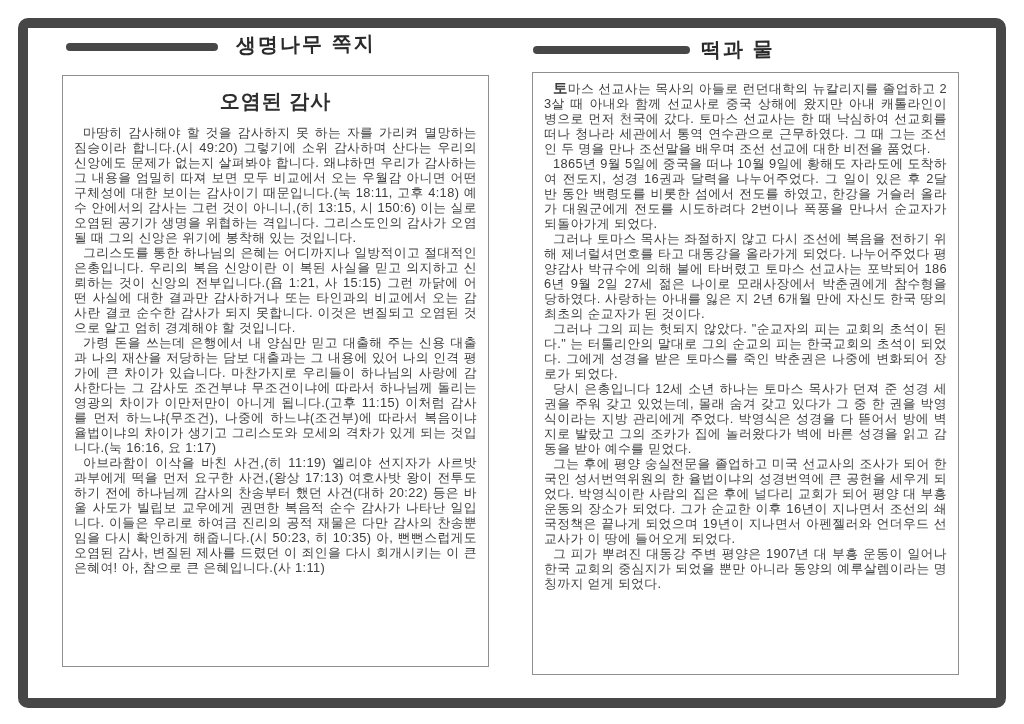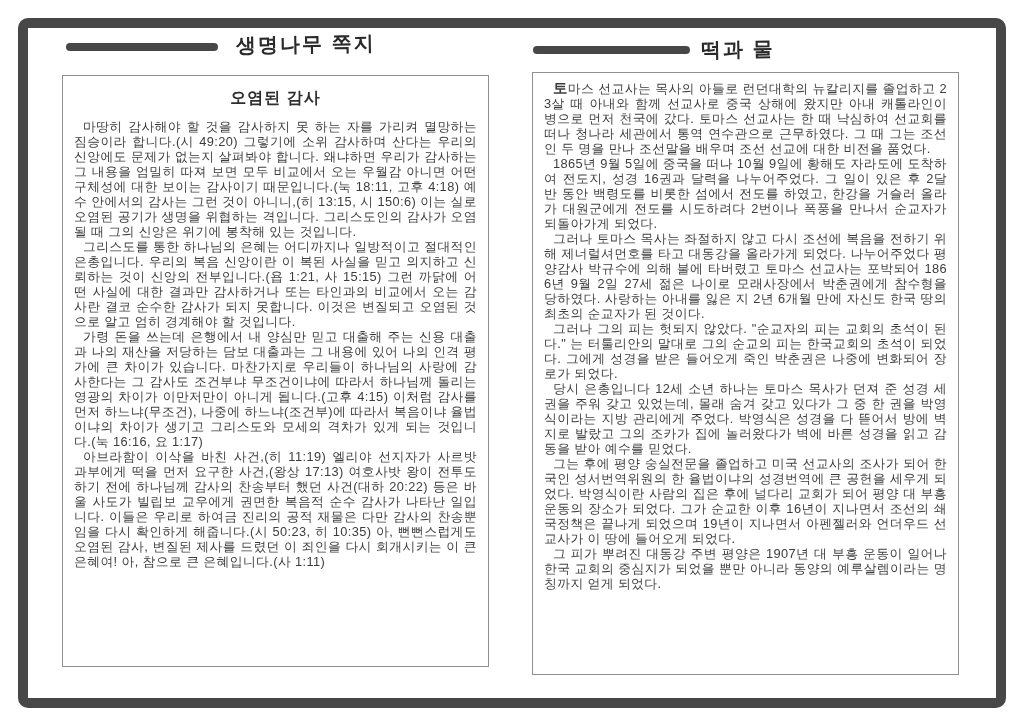--- a/index.html
+++ b/index.html
@@ -58,21 +58,21 @@
     background: #ffffff;
     overflow: hidden;
     padding: 8px 11px;
   }
   .box-left  { left: 62px;  top: 75px; width: 427px; height: 592px; }
   .box-right { left: 532px; top: 72px; width: 427px; height: 603px; }
 
   .article-title {
     text-align: center;
     font-weight: bold;
-    font-size: 16px;
+    font-size: 20px;
     letter-spacing: 1px;
     margin: 4px 0 10px 0;
     color: #2e2e2e;
   }
 
   .body-text p {
     font-size: 12.8px;
     line-height: 15px;
     text-align: justify;
     text-indent: 0.7em;
@@ -90,35 +90,35 @@
   <div class="page-frame"></div>
 
   <div class="header-pill pill-left"></div>
   <div class="header-title title-left">생명나무 쪽지</div>
 
   <div class="text-box box-left">
     <div class="article-title">오염된 감사</div>
     <div class="body-text">
       <p>마땅히 감사해야 할 것을 감사하지 못 하는 자를 가리켜 멸망하는 짐승이라 합니다.(시 49:20) 그렇기에 소위 감사하며 산다는 우리의 신앙에도 문제가 없는지 살펴봐야 합니다. 왜냐하면 우리가 감사하는 그 내용을 엄밀히 따져 보면 모두 비교에서 오는 우월감 아니면 어떤 구체성에 대한 보이는 감사이기 때문입니다.(눅 18:11, 고후 4:18) 예수 안에서의 감사는 그런 것이 아니니,(히 13:15, 시 150:6) 이는 실로 오염된 공기가 생명을 위협하는 격입니다. 그리스도인의 감사가 오염될 때 그의 신앙은 위기에 봉착해 있는 것입니다.</p>
       <p>그리스도를 통한 하나님의 은혜는 어디까지나 일방적이고 절대적인 은총입니다. 우리의 복음 신앙이란 이 복된 사실을 믿고 의지하고 신뢰하는 것이 신앙의 전부입니다.(욥 1:21, 사 15:15) 그런 까닭에 어떤 사실에 대한 결과만 감사하거나 또는 타인과의 비교에서 오는 감사란 결코 순수한 감사가 되지 못합니다. 이것은 변질되고 오염된 것으로 알고 엄히 경계해야 할 것입니다.</p>
-      <p>가령 돈을 쓰는데 은행에서 내 양심만 믿고 대출해 주는 신용 대출과 나의 재산을 저당하는 담보 대출과는 그 내용에 있어 나의 인격 평가에 큰 차이가 있습니다. 마찬가지로 우리들이 하나님의 사랑에 감사한다는 그 감사도 조건부냐 무조건이냐에 따라서 하나님께 돌리는 영광의 차이가 이만저만이 아니게 됩니다.(고후 4:15) 이처럼 감사를 먼저 하느냐(무조건), 나중에 하느냐(조건부)에 따라서 복음이냐 율법이냐의 차이가 생기고 그리스도와 모세의 격차가 있게 되는 것입니다.(눅 16:16, 요 1:17)</p>
+      <p>가령 돈을 쓰는데 은행에서 내 양심만 믿고 대출해 주는 신용 대출과 나의 재산을 저당하는 담보 대출과는 그 내용에 있어 나의 인격 평가에 큰 차이가 있습니다. 마찬가지로 우리들이 하나님의 사랑에 감사한다는 그 감사도 조건부냐 무조건이냐에 따라서 하나님께 돌리는 영광의 차이가 이만저만이 아니게 됩니다.(고후 11:15) 이처럼 감사를 먼저 하느냐(무조건), 나중에 하느냐(조건부)에 따라서 복음이냐 율법이냐의 차이가 생기고 그리스도와 모세의 격차가 있게 되는 것입니다.(눅 16:16, 요 1:17)</p>
       <p>아브라함이 이삭을 바친 사건,(히 11:19) 엘리야 선지자가 사르밧 과부에게 떡을 먼저 요구한 사건,(왕상 17:13) 여호사밧 왕이 전투도 하기 전에 하나님께 감사의 찬송부터 했던 사건(대하 20:22) 등은 바울 사도가 빌립보 교우에게 권면한 복음적 순수 감사가 나타난 일입니다. 이들은 우리로 하여금 진리의 공적 재물은 다만 감사의 찬송뿐임을 다시 확인하게 해줍니다.(시 50:23, 히 10:35) 아, 뻔뻔스럽게도 오염된 감사, 변질된 제사를 드렸던 이 죄인을 다시 회개시키는 이 큰 은혜여! 아, 참으로 큰 은혜입니다.(사 1:11)</p>
 
     </div>
   </div>
 
   <div class="header-pill pill-right"></div>
   <div class="header-title title-right">떡과 물</div>
 
   <div class="text-box box-right">
     <div class="body-text">
       <p><span class="lead-char">토</span><span>마스 선교사는 목사의 아들로 런던대학의 뉴칼리지를 졸업하고 23살 때 아내와 함께 선교사로 중국 상해에 왔지만 아내 캐톨라인이 병으로 먼저 천국에 갔다. 토마스 선교사는 한 때 낙심하여 선교회를 떠나 청나라 세관에서 통역 연수관으로 근무하였다. 그 때 그는 조선인 두 명을 만나 조선말을 배우며 조선 선교에 대한 비전을 품었다.</span></p>
       <p>1865년 9월 5일에 중국을 떠나 10월 9일에 황해도 자라도에 도착하여 전도지, 성경 16권과 달력을 나누어주었다. 그 일이 있은 후 2달 반 동안 백령도를 비롯한 섬에서 전도를 하였고, 한강을 거슬러 올라가 대원군에게 전도를 시도하려다 2번이나 폭풍을 만나서 순교자가 되돌아가게 되었다.</p>
       <p>그러나 토마스 목사는 좌절하지 않고 다시 조선에 복음을 전하기 위해 제너럴셔먼호를 타고 대동강을 올라가게 되었다. 나누어주었다 평양감사 박규수에 의해 불에 타버렸고 토마스 선교사는 포박되어 1866년 9월 2일 27세 젊은 나이로 모래사장에서 박춘권에게 참수형을 당하였다. 사랑하는 아내를 잃은 지 2년 6개월 만에 자신도 한국 땅의 최초의 순교자가 된 것이다.</p>
-      <p>그러나 그의 피는 헛되지 않았다. "순교자의 피는 교회의 초석이 된다." 는 터툴리안의 말대로 그의 순교의 피는 한국교회의 초석이 되었다. 그에게 성경을 받은 들어오게 죽인 박춘권은 나중에 변화되어 장로가 되었다.</p>
+      <p>그러나 그의 피는 헛되지 않았다. "순교자의 피는 교회의 초석이 된다." 는 터툴리안의 말대로 그의 순교의 피는 한국교회의 초석이 되었다. 그에게 성경을 받은 토마스를 죽인 박춘권은 나중에 변화되어 장로가 되었다.</p>
       <p>당시 은총입니다 12세 소년 하나는 토마스 목사가 던져 준 성경 세 권을 주워 갖고 있었는데, 몰래 숨겨 갖고 있다가 그 중 한 권을 박영식이라는 지방 관리에게 주었다. 박영식은 성경을 다 뜯어서 방에 벽지로 발랐고 그의 조카가 집에 놀러왔다가 벽에 바른 성경을 읽고 감동을 받아 예수를 믿었다.</p>
       <p>그는 후에 평양 숭실전문을 졸업하고 미국 선교사의 조사가 되어 한국인 성서번역위원의 한 율법이냐의 성경번역에 큰 공헌을 세우게 되었다. 박영식이란 사람의 집은 후에 널다리 교회가 되어 평양 대 부흥 운동의 장소가 되었다. 그가 순교한 이후 16년이 지나면서 조선의 쇄국정책은 끝나게 되었으며 19년이 지나면서 아펜젤러와 언더우드 선교사가 이 땅에 들어오게 되었다.</p>
       <p>그 피가 뿌려진 대동강 주변 평양은 1907년 대 부흥 운동이 일어나 한국 교회의 중심지가 되었을 뿐만 아니라 동양의 예루살렘이라는 명칭까지 얻게 되었다.</p>
     </div>
 
   </div>
 
 </div>
 
 </body></html>

